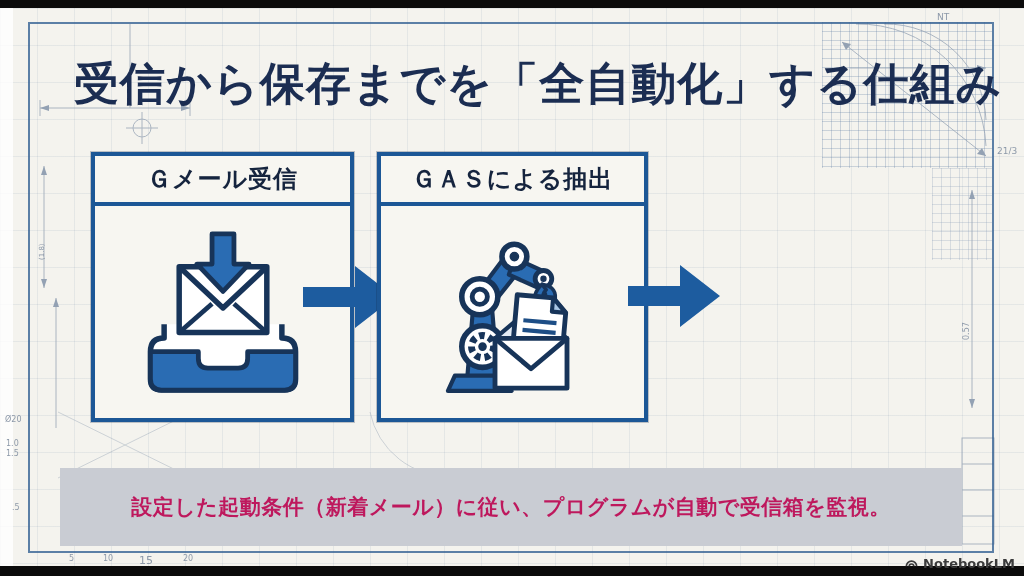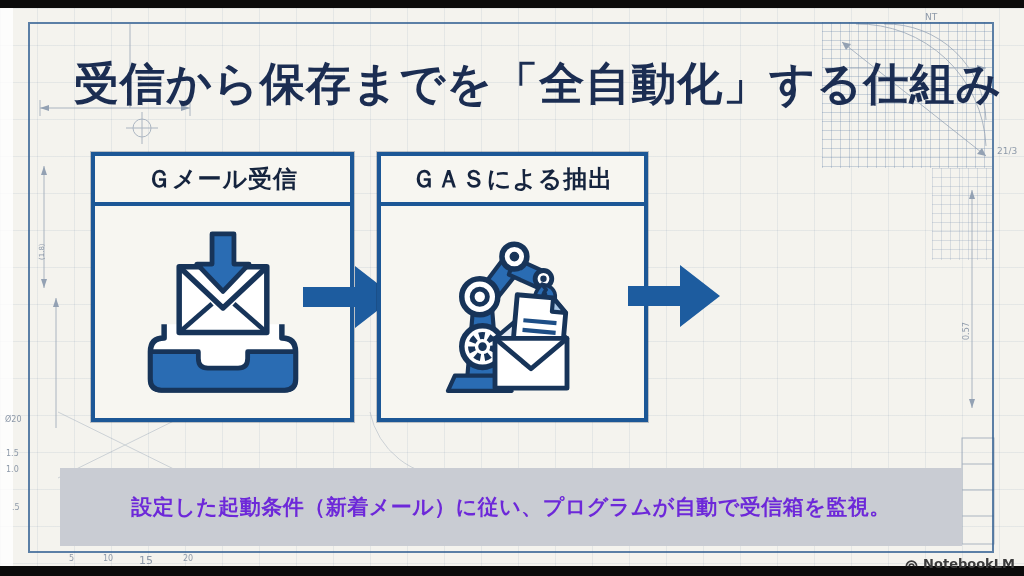--- a/index.html
+++ b/index.html
@@ -30,21 +30,21 @@
   .step3{left:703px;width:260px;}
   .step-header{height:46px;border-bottom:4px solid #1c5796;display:flex;align-items:center;
         justify-content:center;font-size:24px;font-weight:bold;color:#15243e;letter-spacing:1px;
         white-space:nowrap;}
   .step-body{height:212px;display:flex;align-items:center;justify-content:center;}
   .flow-arrow{position:absolute;width:92px;height:62px;}
   .fa1{left:303px;top:258px;}
   .fa2{left:628px;top:257px;}
   .note{position:absolute;left:60px;top:460px;width:902px;height:78px;background:#c9ccd3;
         display:flex;flex-direction:column;align-items:center;justify-content:center;gap:3px;}
-  .note div{font-size:21px;font-weight:bold;color:#6d28d9;letter-spacing:0.5px;white-space:nowrap;}
+  .note div{font-size:21px;font-weight:bold;color:#be185d;letter-spacing:0.5px;white-space:nowrap;}
   .watermark{position:absolute;right:9px;top:548px;display:flex;align-items:center;gap:4px;
         font-size:13px;font-weight:bold;color:#3b3b3b;}
 </style>
 </head>
 <body>
 
 <div class="stage">
   <div class="page">
     <div class="edge-strip"></div>
     <div class="grid-dense gd1"></div>
@@ -84,27 +84,27 @@
         <polygon points="56,290 53,299 59,299"></polygon>
         <polygon points="972,182 969,191 975,191"></polygon>
         <polygon points="972,400 969,391 975,391"></polygon>
         <polygon points="986,60 977,57 977,63"></polygon>
         <polygon points="842,34 851,36 846,42"></polygon>
         <polygon points="986,148 977,146 982,140"></polygon>
       </g>
     </svg>
     <div class="frame"></div>
 
-    <span class="bp-label" style="left:925px;top:4px;">NT</span>
+    <span class="bp-label" style="left:925px;top:4px;padding-left:12px;">NT</span>
     <span class="bp-label" style="left:997px;top:138px;">21/3</span>
     <span class="bp-label bp-rot" style="left:962px;top:332px;font-size:8px;">0.57</span>
     <span class="bp-label bp-rot" style="left:38px;top:252px;font-size:7px;">(1.8)</span>
     <span class="bp-label" style="left:5px;top:407px;font-size:8px;">Ø20</span>
     <span class="bp-label" style="left:6px;top:441px;font-size:8px;">1.5</span>
-    <span class="bp-label" style="left:6px;top:457px;font-size:8px;">1.0</span>
+    <span class="bp-label" style="left:6px;top:431px;font-size:8px;">1.0</span>
     <span class="bp-label" style="left:12px;top:495px;font-size:8px;">.5</span>
     <span class="bp-label" style="left:69px;top:546px;font-size:8px;">5</span>
     <span class="bp-label" style="left:103px;top:546px;font-size:8px;">10</span>
     <span class="bp-label" style="left:139px;top:546px;font-size:11px;">15</span>
     <span class="bp-label" style="left:183px;top:546px;font-size:8px;">20</span>
 
     <div class="title">受信から保存までを「全自動化」する仕組み</div>
 
     <div class="step step1">
       <div class="step-header">Ｇメール受信</div>

